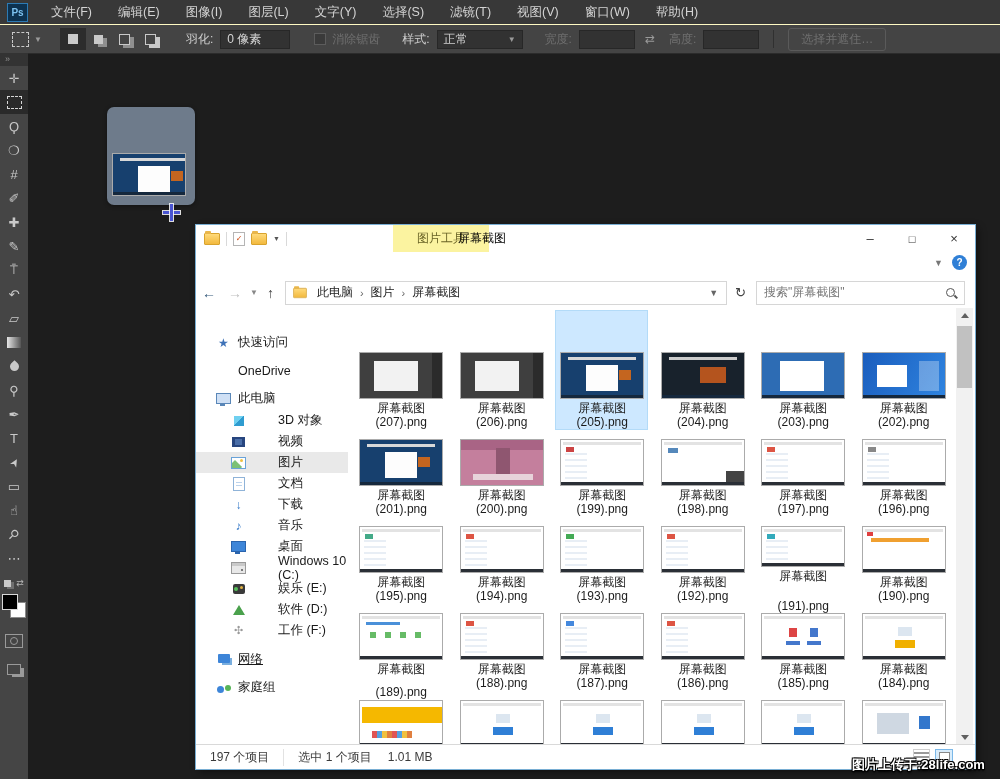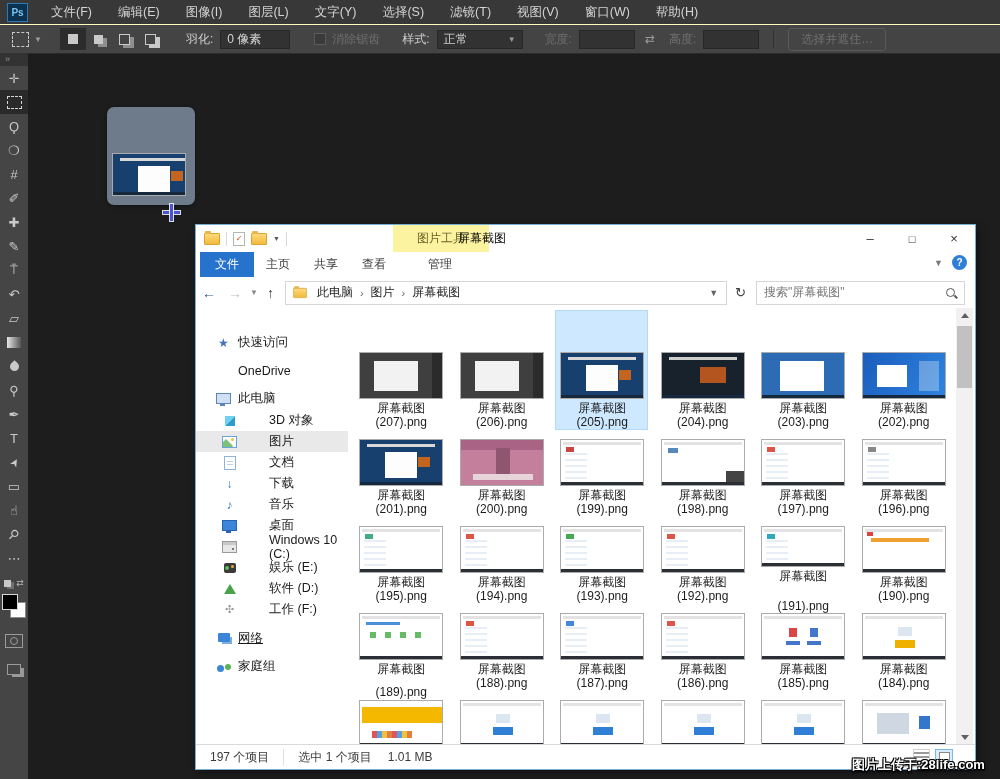--- a/index.html
+++ b/index.html
@@ -109,21 +109,21 @@
   .searchbox{width:193px;height:22px;border:1px solid #d6d6d6;margin:0 10px 0 2px;display:flex;
       align-items:center;padding:0 7px;color:#767676;}
   .mag{margin-left:auto;position:relative;width:12px;height:12px;}
   .mag::before{content:"";position:absolute;left:1px;top:1px;width:7px;height:7px;border:1.5px solid #555;border-radius:50%;}
   .mag::after{content:"";position:absolute;left:9px;top:9px;width:4px;height:1.5px;background:#555;transform:rotate(45deg);}
 
   .sidebar{position:absolute;left:0;top:83px;width:152px;bottom:24px;background:#fff;
       overflow:hidden;padding-top:24px;box-sizing:border-box;}
   .side-item{height:21px;display:flex;align-items:center;gap:7px;font-size:12.5px;color:#1a1a1a;}
   .side-item.lv1{padding-left:20px;}
-  .side-item.lv2{padding-left:26px;gap:32px;}
+  .side-item.lv2{padding-left:35px;gap:32px;}
   .side-item.sel{background:#e9e9e9;}
   .ic{display:inline-flex;align-items:center;justify-content:center;width:15px;height:13px;flex:none;}
   .i-star{color:#4073b8;font-size:12px;}
   .i-down,.i-music{color:#3579c8;font-weight:bold;font-size:12px;}
   .i-work{color:#9a9a9a;font-size:11px;}
   .i-pc{width:13px;height:9px;border:1px solid #5a87b8;background:#cfe0f5;position:relative;}
   .i-pc::after{content:"";position:absolute;left:3px;bottom:-3px;width:5px;height:2px;background:#5a87b8;}
   .i-desktop{width:13px;height:9px;background:#3d85d8;border:1px solid #2a64ad;position:relative;}
   .i-desktop::after{content:"";position:absolute;left:3px;bottom:-3px;width:5px;height:2px;background:#2a64ad;}
   .i-cube{width:10px;height:10px;background:linear-gradient(135deg,#6fd0f0 50%,#2f9cd0 50%);}
@@ -379,27 +379,20 @@
       </div>
       <div class="ctx-tab" data-name="contextual-tab-label">图片工具</div>
       <div class="win-title" data-name="window-title">屏幕截图</div>
       <div class="win-controls" id="win-controls">
           <div class="wc" data-name="minimize-button">–</div>
           <div class="wc" data-name="maximize-button">□</div>
           <div class="wc" data-name="close-button">×</div>
         </div>
     </div>
 
-    <div class="tabrow" id="tabrow" data-name="ribbon-tabs">
-        <span class="tab active" data-name="tab-file">文件</span>
-        <span class="tab" data-name="tab-home">主页</span>
-        <span class="tab" data-name="tab-share">共享</span>
-        <span class="tab" data-name="tab-view">查看</span>
-        <span class="tab ctx" data-name="tab-manage">管理</span>
-      </div>
     <div class="ribbon-right">
       <span class="rib-chev" data-name="ribbon-collapse-chevron-icon">▼</span>
       <span class="help-btn" data-name="help-button">?</span>
     </div>
 
     <div class="addrrow" data-name="address-bar-row">
       <span class="nav-ic" data-name="back-button">←</span>
       <span class="nav-ic nav-fwd" data-name="forward-button">→</span>
       <span class="nav-chev" data-name="recent-locations-chevron-icon">▼</span>
       <span class="nav-ic nav-up" data-name="up-button">↑</span>
@@ -439,20 +432,26 @@
             <span class="i-pc" data-name="pc-icon"></span>
           </span>
           <span data-name="sidebar-item-label">此电脑</span>
         </div>
         <div class="side-item lv2" data-name="sidebar-item-3d-objects" style="margin-top: 1px;">
           <span class="ic" data-name="cube-icon">
             <span class="i-cube" data-name="cube-icon"></span>
           </span>
           <span data-name="sidebar-item-label">3D 对象</span>
         </div>
+        <div class="side-item lv2" data-name="sidebar-item-videos">
+          <span class="ic" data-name="video-icon">
+            <span class="i-video" data-name="video-icon"></span>
+          </span>
+          <span data-name="sidebar-item-label">视频</span>
+        </div>
         <div class="side-item lv2 sel" data-name="sidebar-item-pictures">
           <span class="ic" data-name="pic-icon">
             <span class="i-pic" data-name="pic-icon"></span>
           </span>
           <span data-name="sidebar-item-label">图片</span>
         </div>
         <div class="side-item lv2" data-name="sidebar-item-documents">
           <span class="ic" data-name="doc-icon">
             <span class="i-doc" data-name="doc-icon"></span>
           </span>

